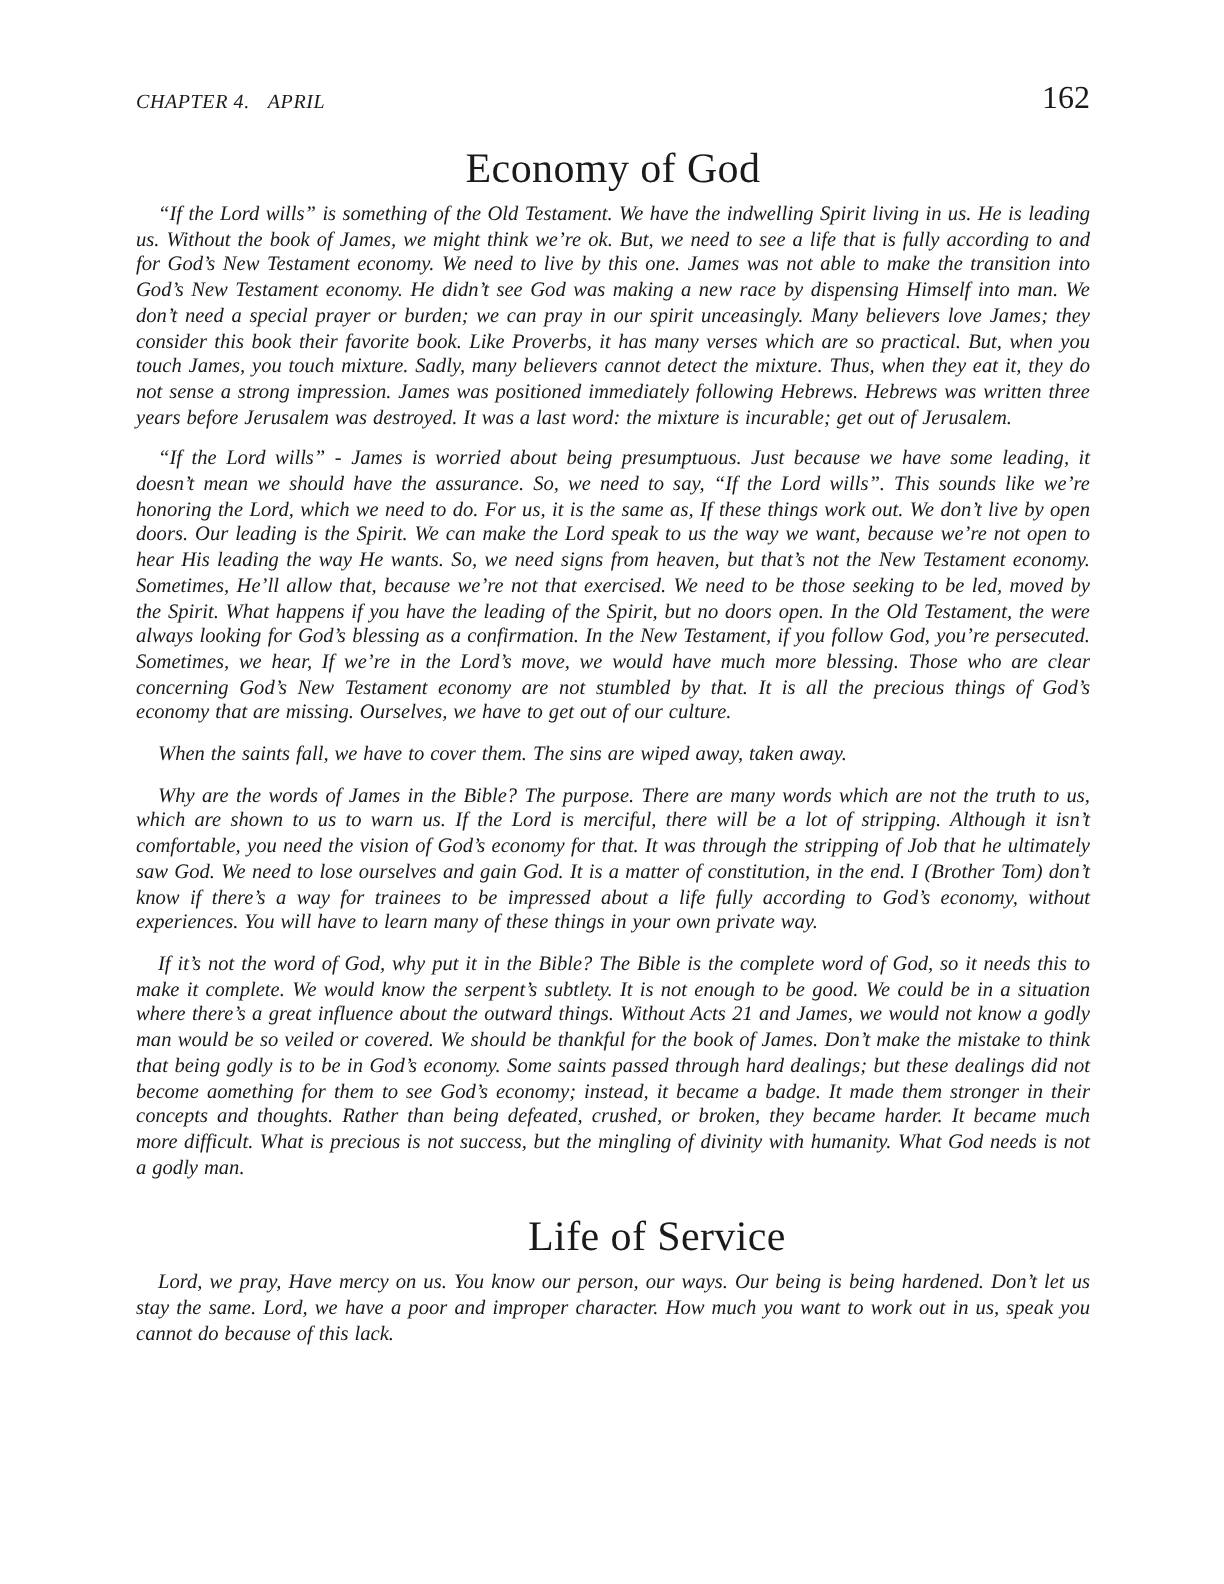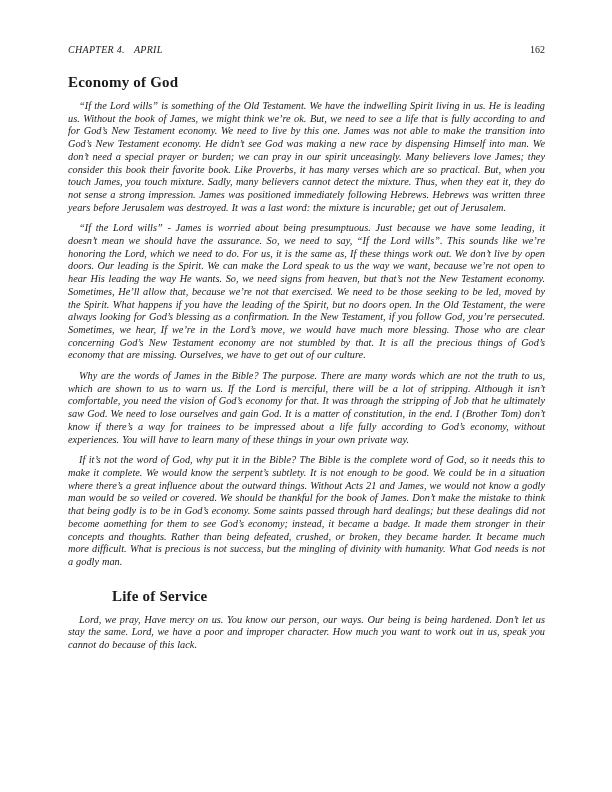--- a/index.html
+++ b/index.html
@@ -28,28 +28,29 @@
   }
   .running-left {
     font-style: italic;
     letter-spacing: 0.3px;
   }
   .running-left .section-label {
     margin-left: 9px;
   }
   .page-number {
     font-style: normal;
-    font-size: 10px;
+    font-size: 16px;
   }
   h1.section-heading {
-    font-size: 15px;
+    font-size: 21px;
     line-height: 20px;
-    font-weight: bold;
+    font-weight: normal;
     letter-spacing: 0.2px;
     margin: 14px 0 8px 0;
+    text-align: center;
   }
   h1.section-heading.second {
     margin-top: 17px;
     margin-left: 44px;
   }
   p.body-paragraph {
     font-size: 10.3px;
     line-height: 12.7px;
     text-align: justify;
     text-indent: 11px;
@@ -69,20 +70,21 @@
     </div>
     <div class="page-number">162</div>
   </div>
 
   <h1 class="section-heading">Economy of God</h1>
 
   <p class="body-paragraph">“If the Lord wills” is something of the Old Testament. We have the indwelling Spirit living in us. He is leading us. Without the book of James, we might think we’re ok. But, we need to see a life that is fully according to and for God’s New Testament economy. We need to live by this one. James was not able to make the transition into God’s New Testament economy. He didn’t see God was making a new race by dispensing Himself into man. We don’t need a special prayer or burden; we can pray in our spirit unceasingly. Many believers love James; they consider this book their favorite book. Like Proverbs, it has many verses which are so practical. But, when you touch James, you touch mixture. Sadly, many believers cannot detect the mixture. Thus, when they eat it, they do not sense a strong impression. James was positioned immediately following Hebrews. Hebrews was written three years before Jerusalem was destroyed. It was a last word: the mixture is incurable; get out of Jerusalem.</p>
 
   <p class="body-paragraph">“If the Lord wills” - James is worried about being presumptuous. Just because we have some leading, it doesn’t mean we should have the assurance. So, we need to say, “If the Lord wills”. This sounds like we’re honoring the Lord, which we need to do. For us, it is the same as, If these things work out. We don’t live by open doors. Our leading is the Spirit. We can make the Lord speak to us the way we want, because we’re not open to hear His leading the way He wants. So, we need signs from heaven, but that’s not the New Testament economy. Sometimes, He’ll allow that, because we’re not that exercised. We need to be those seeking to be led, moved by the Spirit. What happens if you have the leading of the Spirit, but no doors open. In the Old Testament, the were always looking for God’s blessing as a confirmation. In the New Testament, if you follow God, you’re persecuted. Sometimes, we hear, If we’re in the Lord’s move, we would have much more blessing. Those who are clear concerning God’s New Testament economy are not stumbled by that. It is all the precious things of God’s economy that are missing. Ourselves, we have to get out of our culture.</p>
 
+  <p class="body-paragraph">When the saints fall, we have to cover them. The sins are wiped away, taken away.</p>
 
   <p class="body-paragraph">Why are the words of James in the Bible? The purpose. There are many words which are not the truth to us, which are shown to us to warn us. If the Lord is merciful, there will be a lot of stripping. Although it isn’t comfortable, you need the vision of God’s economy for that. It was through the stripping of Job that he ultimately saw God. We need to lose ourselves and gain God. It is a matter of constitution, in the end. I (Brother Tom) don’t know if there’s a way for trainees to be impressed about a life fully according to God’s economy, without experiences. You will have to learn many of these things in your own private way.</p>
 
   <p class="body-paragraph">If it’s not the word of God, why put it in the Bible? The Bible is the complete word of God, so it needs this to make it complete. We would know the serpent’s subtlety. It is not enough to be good. We could be in a situation where there’s a great influence about the outward things. Without Acts 21 and James, we would not know a godly man would be so veiled or covered. We should be thankful for the book of James. Don’t make the mistake to think that being godly is to be in God’s economy. Some saints passed through hard dealings; but these dealings did not become aomething for them to see God’s economy; instead, it became a badge. It made them stronger in their concepts and thoughts. Rather than being defeated, crushed, or broken, they became harder. It became much more difficult. What is precious is not success, but the mingling of divinity with humanity. What God needs is not a godly man.</p>
 
   <h1 class="section-heading second">Life of Service</h1>
 
   <p class="body-paragraph">Lord, we pray, Have mercy on us. You know our person, our ways. Our being is being hardened. Don’t let us stay the same. Lord, we have a poor and improper character. How much you want to work out in us, speak you cannot do because of this lack.</p>
 
 </div>

